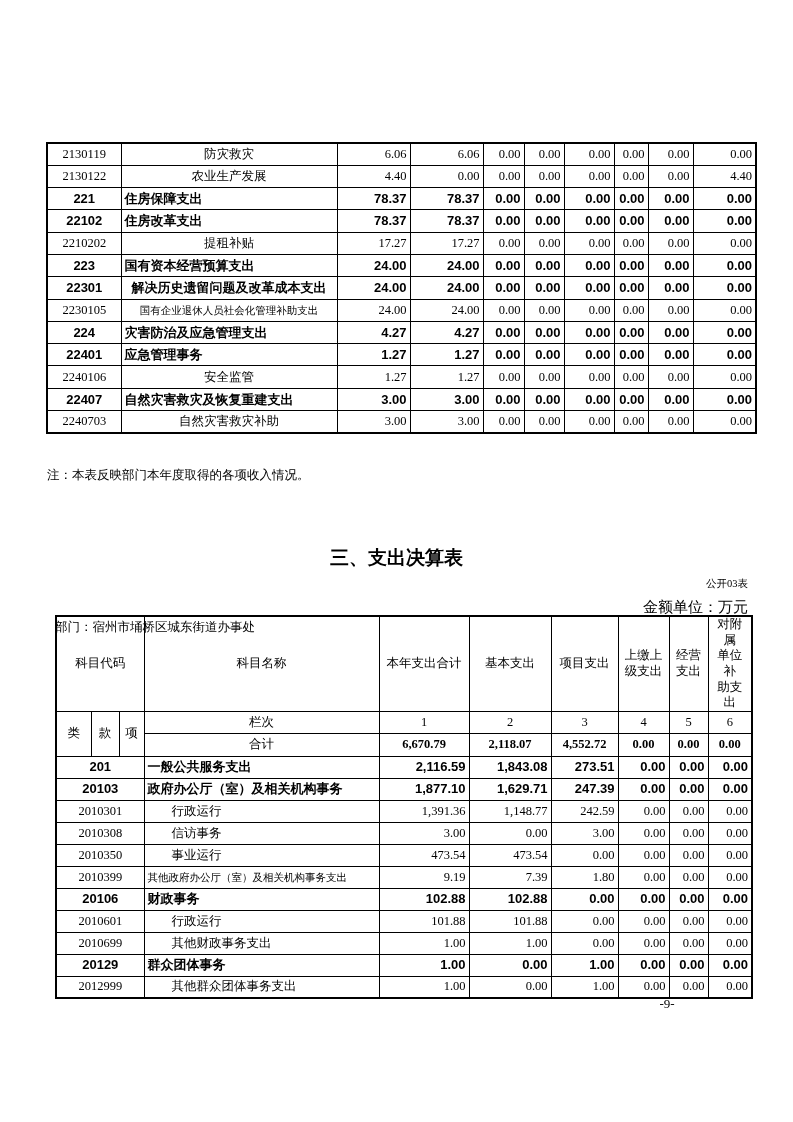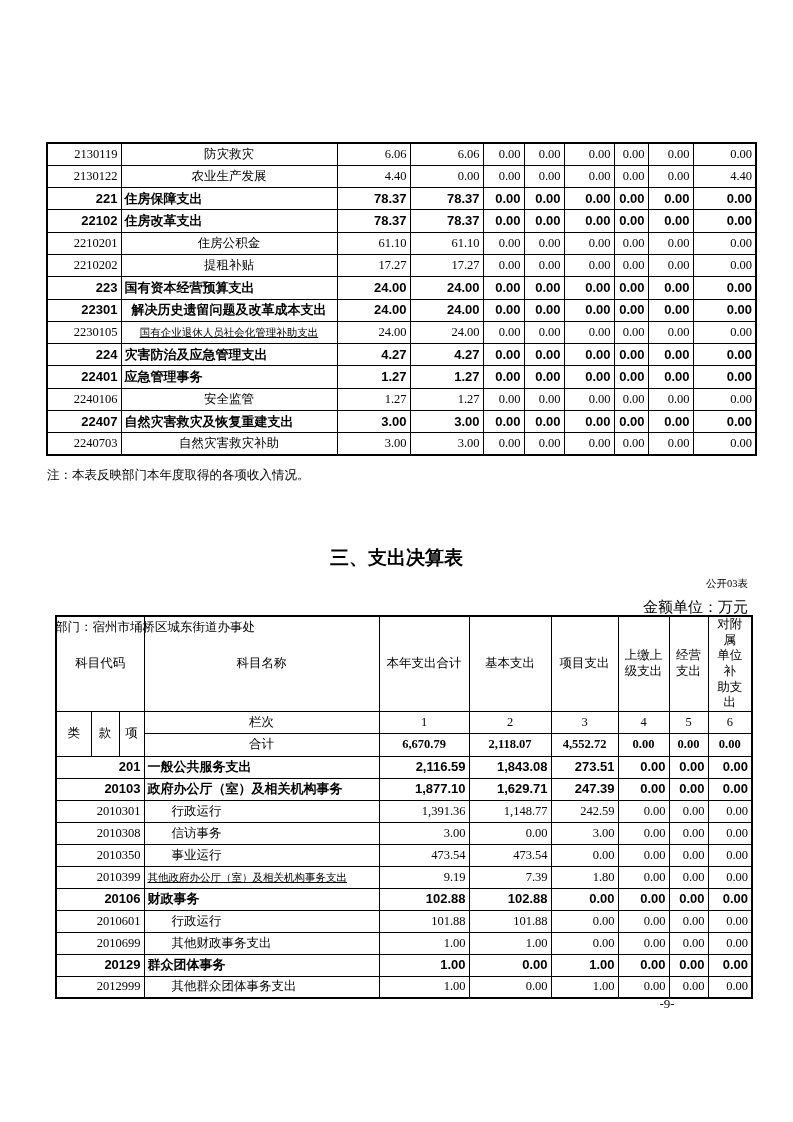--- a/index.html
+++ b/index.html
@@ -32,25 +32,25 @@
   #income-table tr { height: 22.3px; }
   
   #exp-table { position: absolute; top: 615px; left: 55px; width: 696px; }
   #exp-table tr.hdr-main { height: 86px; }
   #exp-table tr.hdr-sub1 { height: 22px; }
   #exp-table tr.hdr-sub2 { height: 23px; }
   #exp-table tbody tr { height: 22px; }
   #exp-table .hdr td { text-align: center; }
   .pre { white-space: pre-line !important; line-height: 1.25 !important; }
   .num { text-align: right; }
-  .code { text-align: right; }
+  .code { text-align: center; }
   .name-c { text-align: center; }
   .name-l { text-align: left; margin-left: 36px; }
   .indent { padding-left: 27px !important; }
-  .small { font-size: 10.5px !important; text-decoration: underline; }
+  .small { font-size: 10.5px !important; }
   tr.row-bold td {
     font-weight: 700;
     font-family: "Liberation Sans", "DejaVu Sans", sans-serif;
     font-size: 13px;
   }
   .bold-val { font-weight: 700; }
   
   .note { position: absolute; top: 467px; left: 47px; font-size: 12.5px; }
   .sec-title {
     position: absolute; top: 545px; left: 0; width: 100%;
@@ -115,32 +115,20 @@
           <td class="num">0.00</td>
           <td class="num">0.00</td>
           <td class="num">0.00</td>
           <td class="num">0.00</td>
         </tr>
         <tr class="row-bold">
           <td class="code">22102</td>
           <td class="name-l">住房改革支出</td>
           <td class="num">78.37</td>
           <td class="num">78.37</td>
-          <td class="num">0.00</td>
-          <td class="num">0.00</td>
-          <td class="num">0.00</td>
-          <td class="num">0.00</td>
-          <td class="num">0.00</td>
-          <td class="num">0.00</td>
-        </tr>
-        <tr class="row-item">
-          <td class="code">2210201</td>
-          <td class="name-c">住房公积金</td>
-          <td class="num">61.10</td>
-          <td class="num">61.10</td>
           <td class="num">0.00</td>
           <td class="num">0.00</td>
           <td class="num">0.00</td>
           <td class="num">0.00</td>
           <td class="num">0.00</td>
           <td class="num">0.00</td>
         </tr>
         <tr class="row-item">
           <td class="code">2210202</td>
           <td class="name-c">提租补贴</td>

